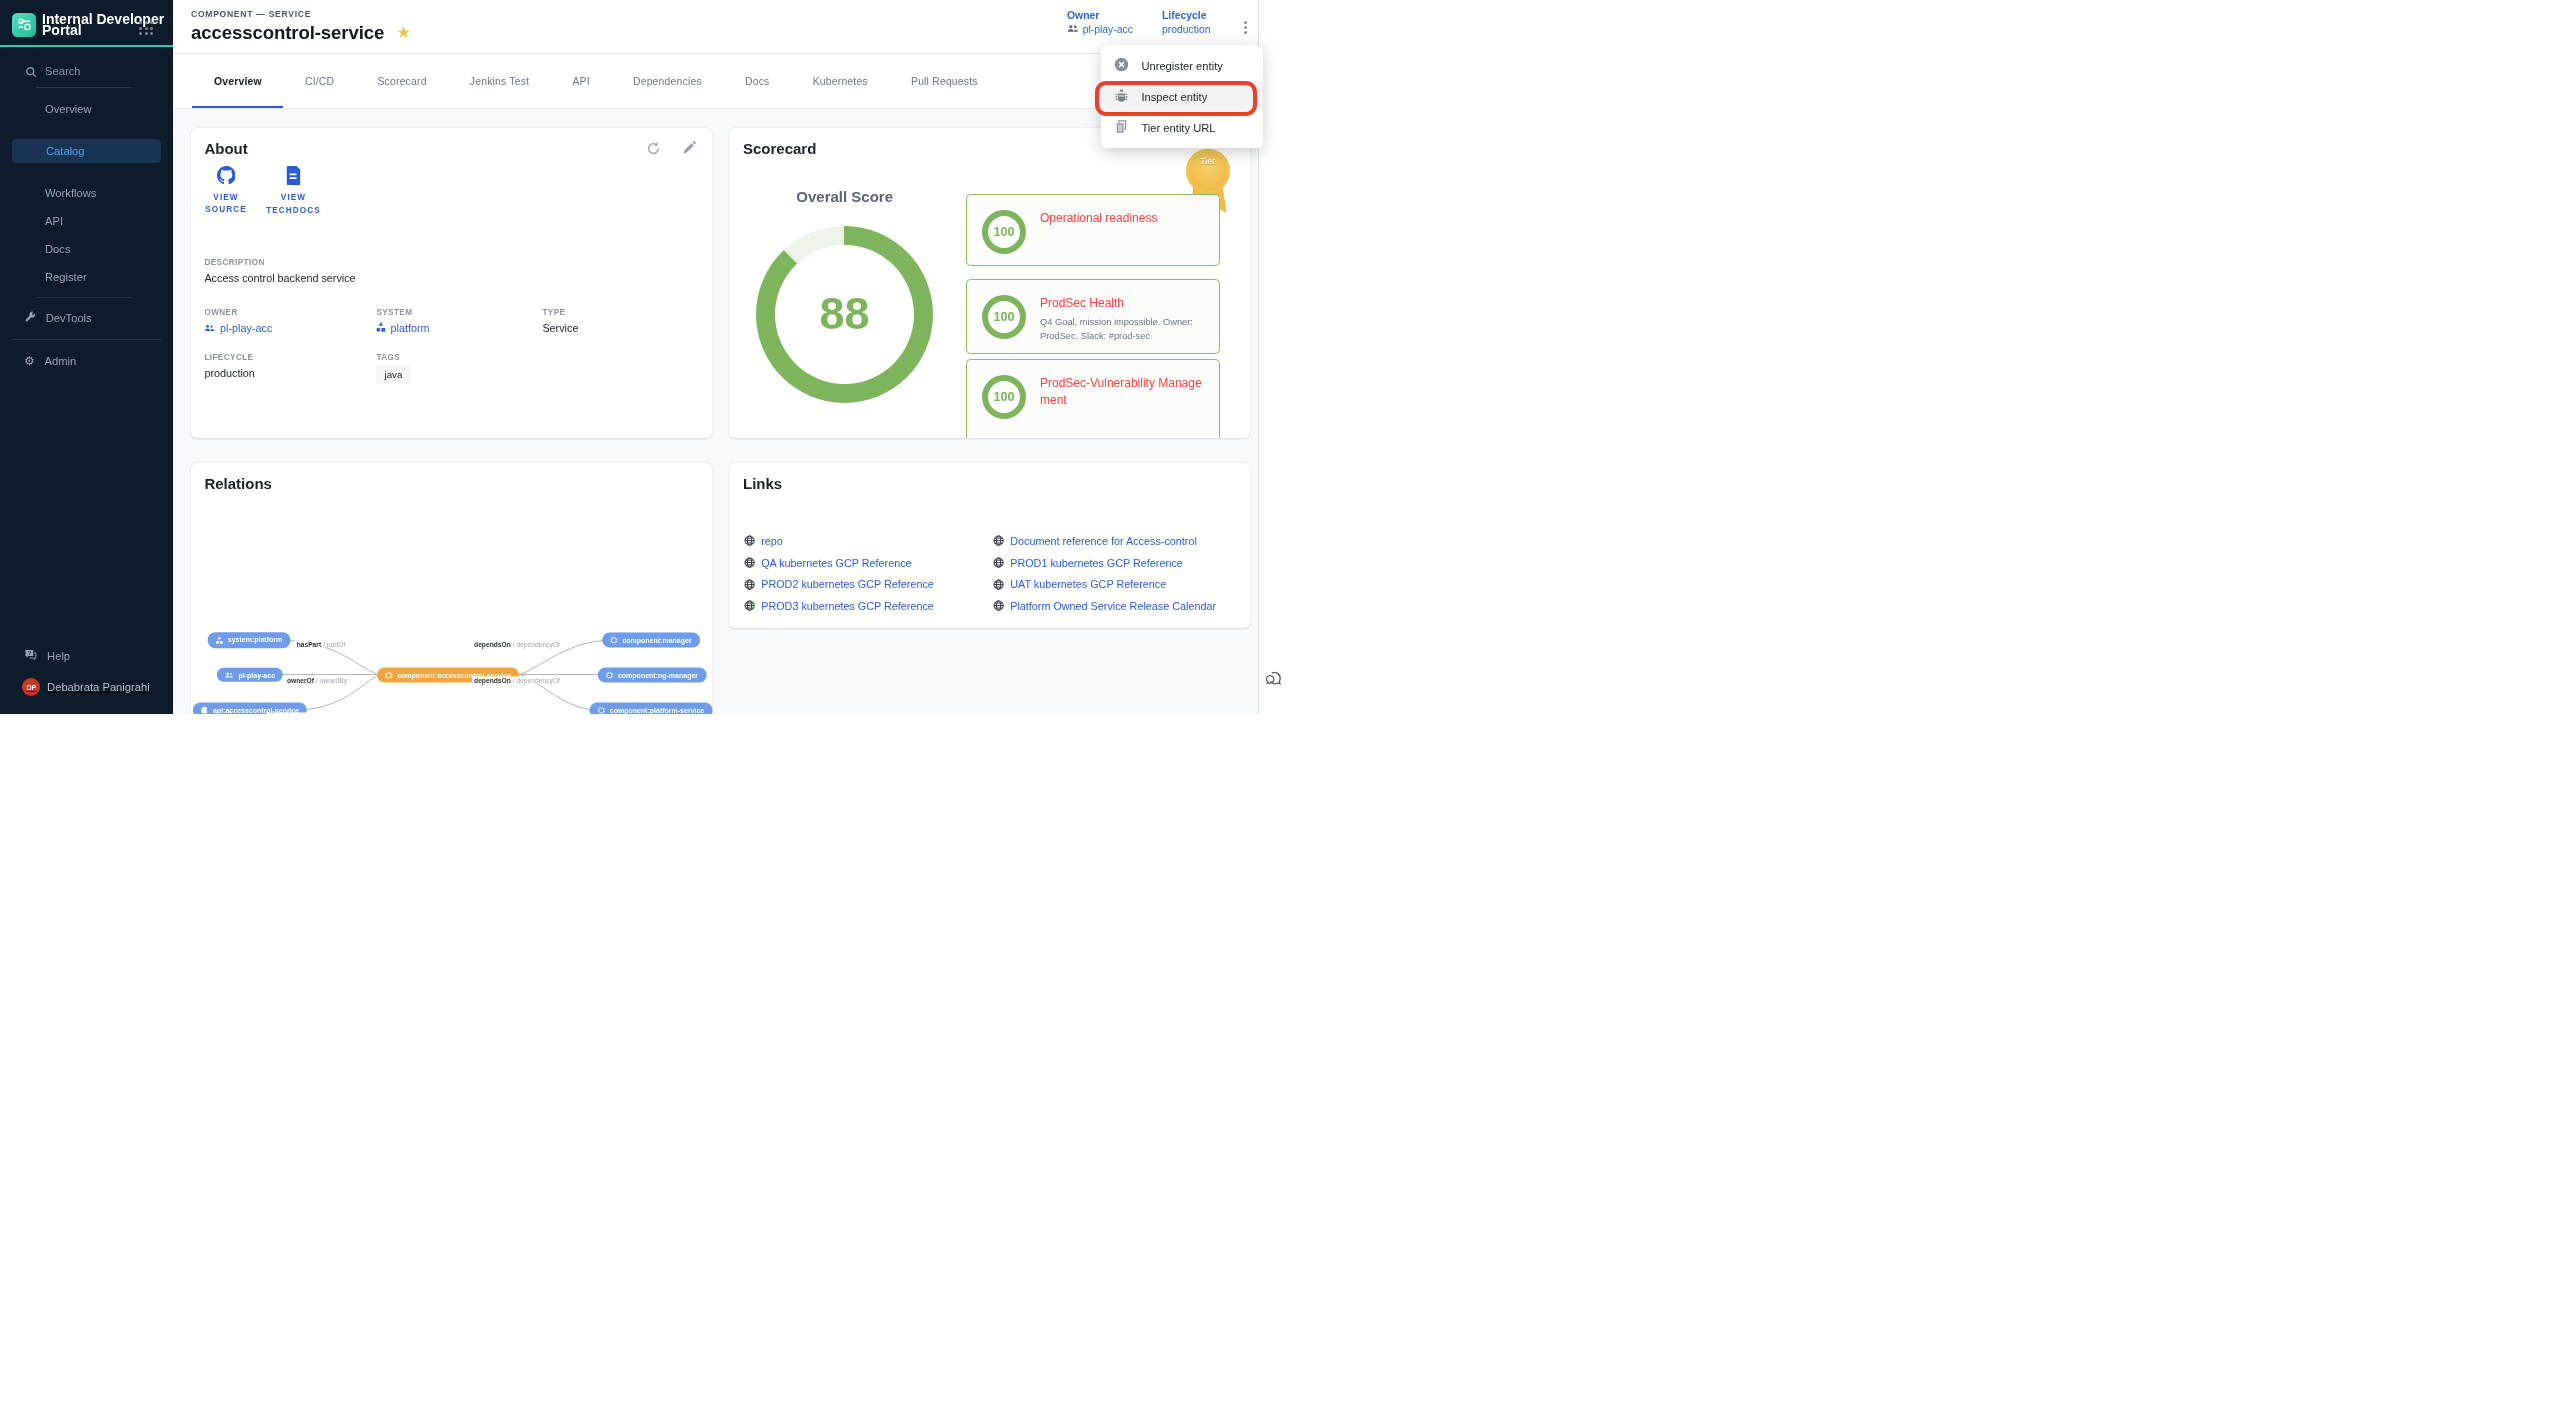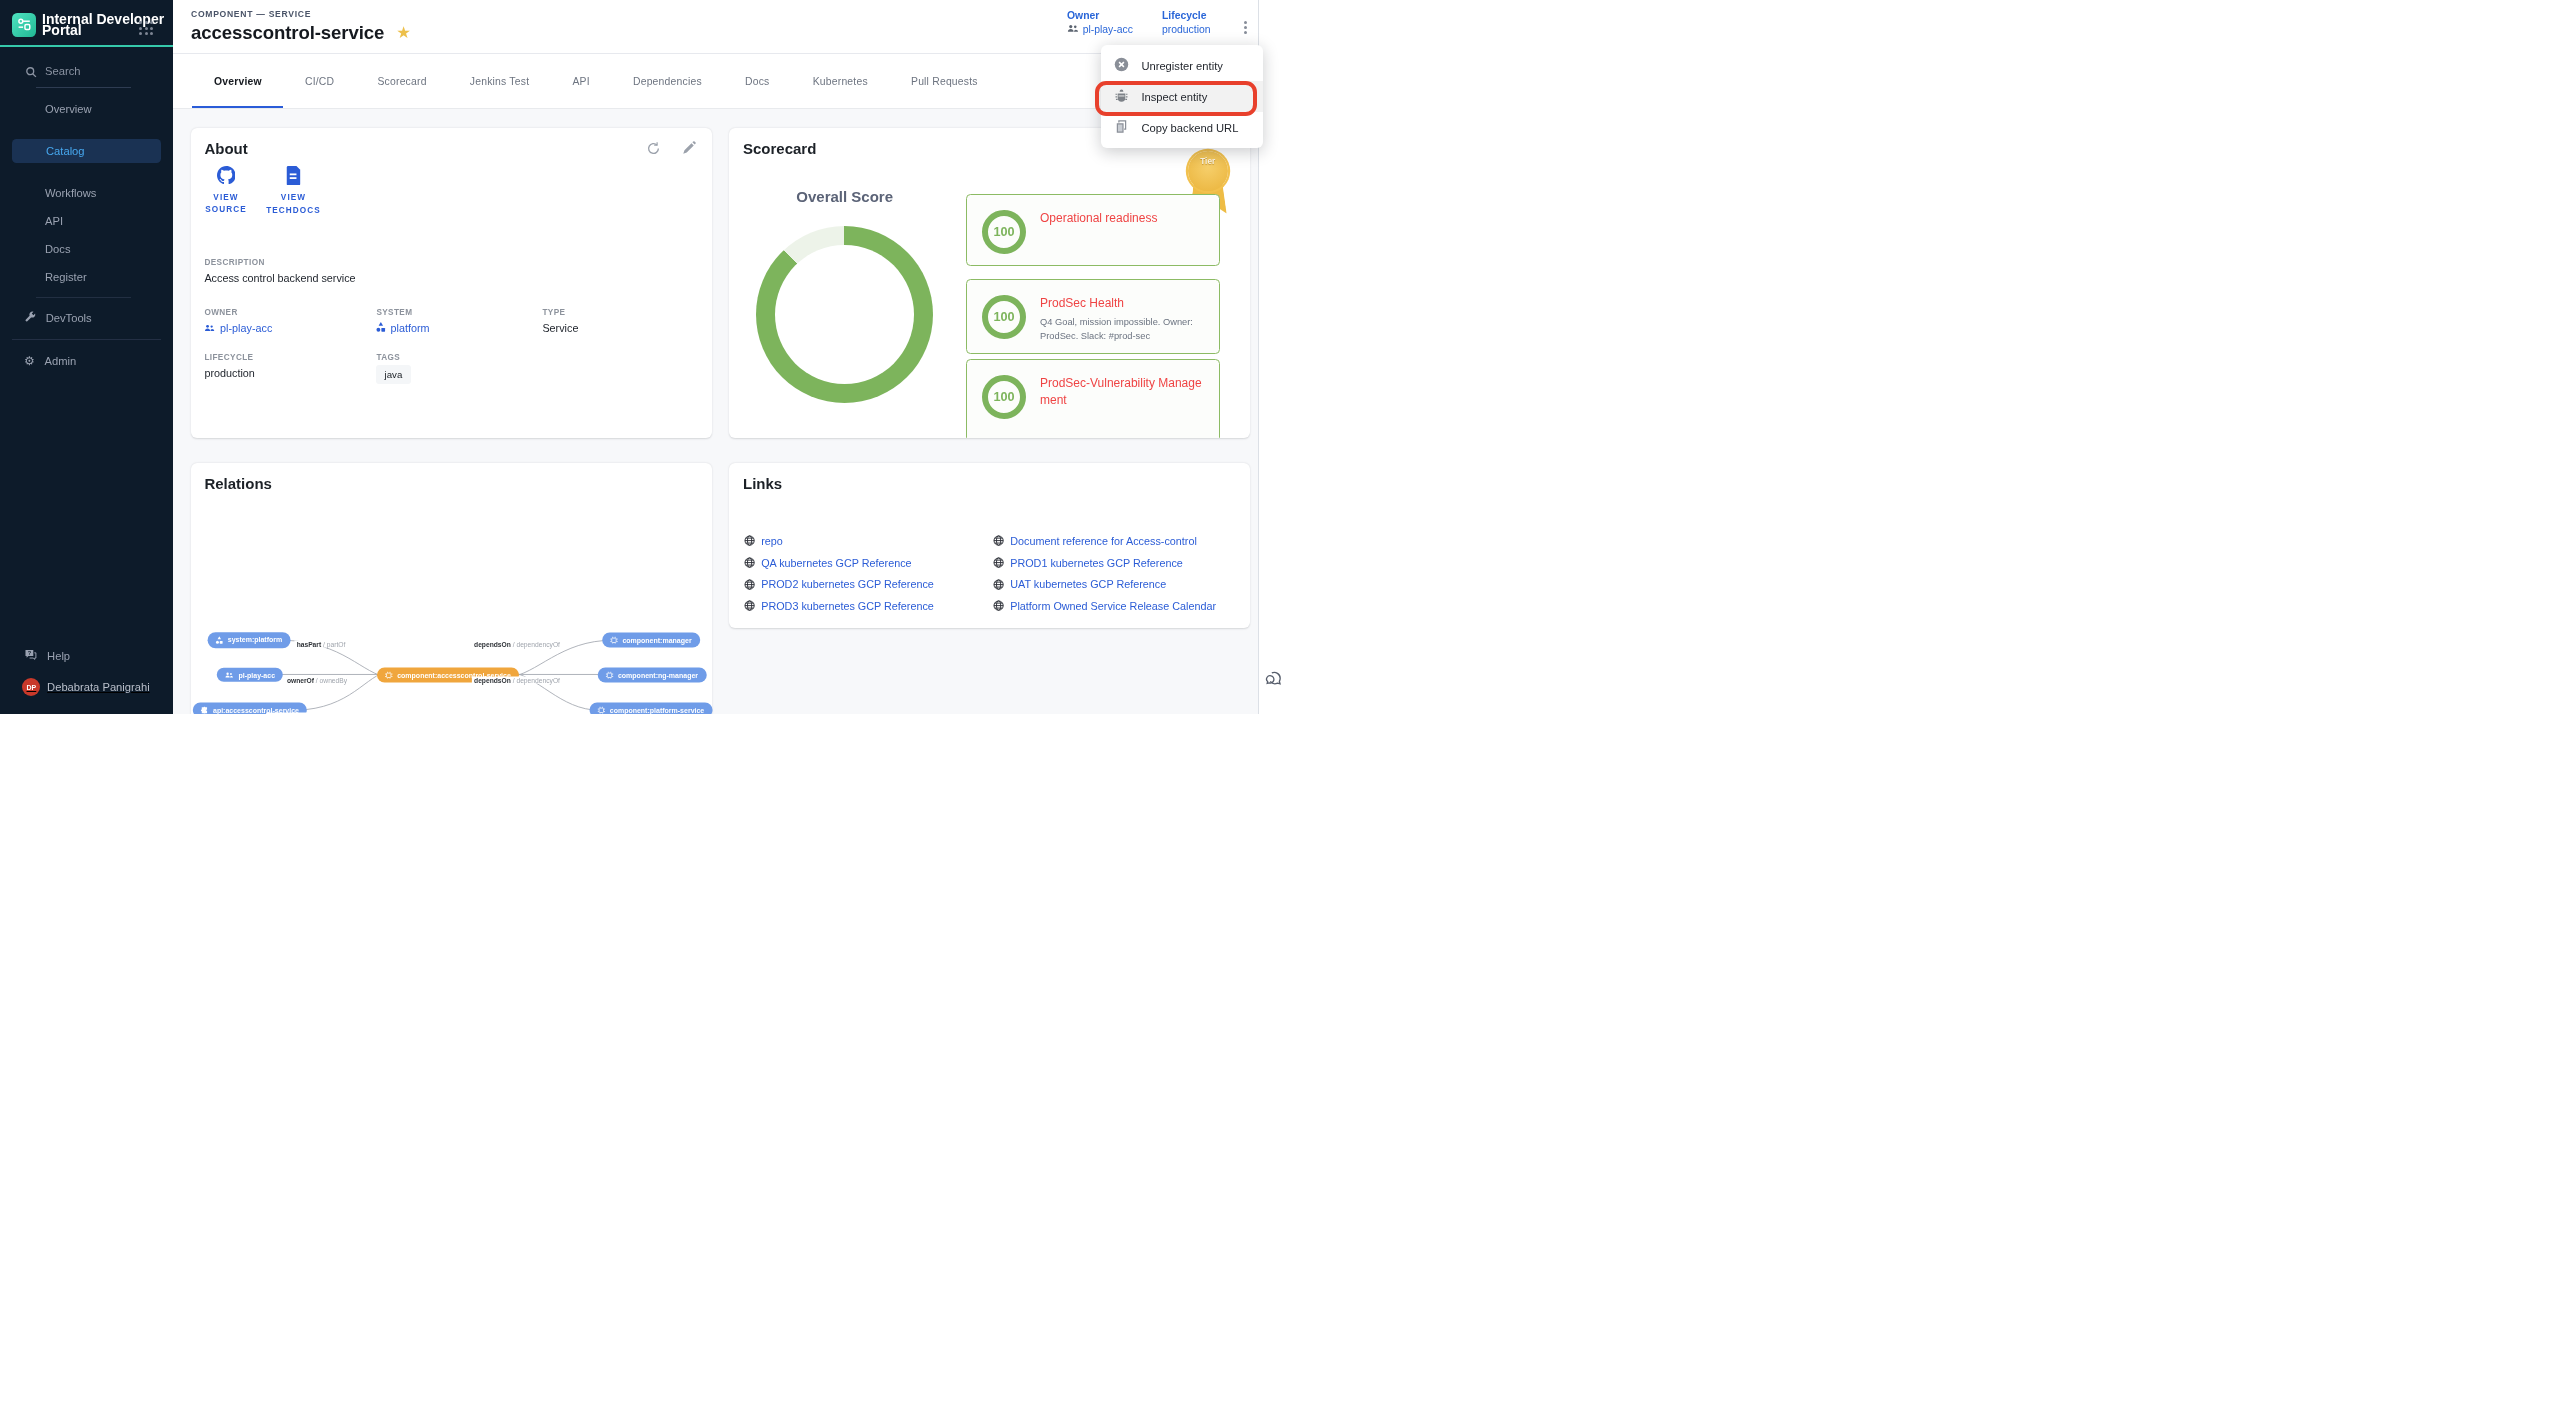--- a/index.html
+++ b/index.html
@@ -394,20 +394,21 @@
         <div class="ribbon">
           <div class="tail l"></div>
             <div class="tail r"></div>
           <div class="medal">
               <span>Tier</span>
             </div>
         </div>
 
         <div class="overall-label">Overall Score</div>
         <div class="donut" style="background: conic-gradient(rgb(125, 180, 92) 0deg, rgb(125, 180, 92) 316.8deg, rgb(237, 243, 233) 316.8deg, rgb(237, 243, 233) 360deg);"></div>
+        <div class="donut-num">88</div>
 
         <div class="score-box box-1">
           <div class="ring">100</div>
           <div class="sb-title">Operational readiness</div>
         </div>
         <div class="score-box box-2">
           <div class="ring">100</div>
           <div class="sb-title">ProdSec Health</div>
           <div class="sb-sub">Q4 Goal, mission impossible. Owner: ProdSec. Slack: #prod-sec</div>
         </div>
@@ -595,20 +596,20 @@
       </span>
       <span>Inspect entity</span>
     </div>
     <div class="menu-item">
       <span>
         <svg width="15" height="15" viewBox="0 0 20 20" fill="none" stroke="#8a8f98" stroke-width="1.6">
           <path d="M6.5 4.5V2.5h9v11h-2"></path>
           <path d="M4.5 6.5h7.5v11H4.5z" fill="#c9cdd3" stroke="#8a8f98"></path>
         </svg>
       </span>
-      <span>Copy backend URL</span>
+      <span>Tier entity URL</span>
     </div>
   </div>
 
   <div class="annotation-ring"></div>
 
 </div>
 
 
 </body></html>

